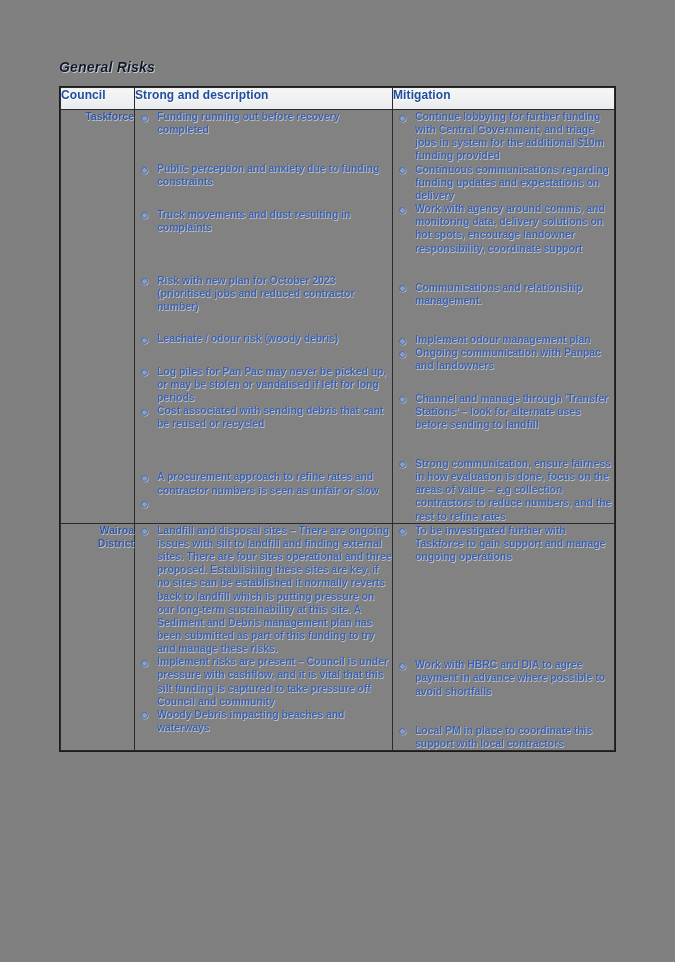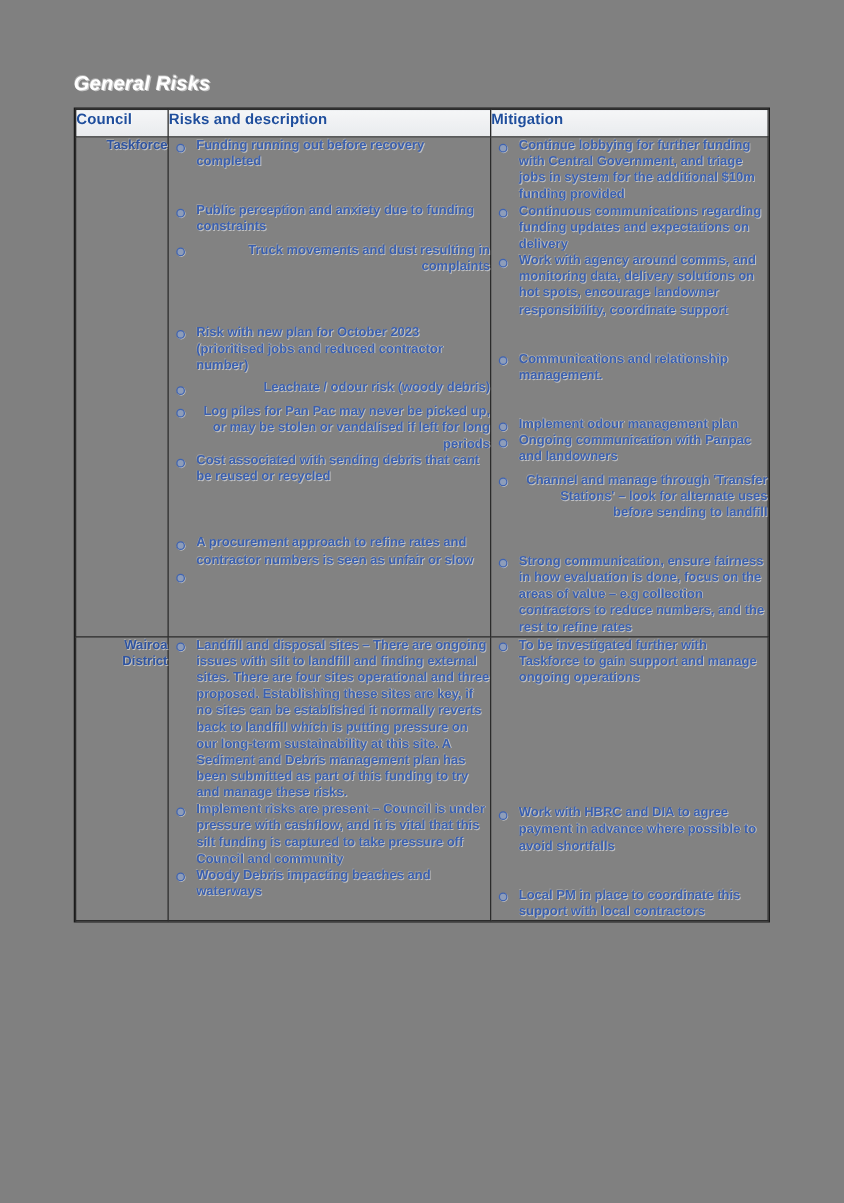--- a/index.html
+++ b/index.html
@@ -14,24 +14,24 @@
     font-family: "Liberation Sans", sans-serif;
     overflow: hidden;
     position: relative;
   }
 
   
   .page-heading {
     position: absolute;
     left: 59px;
     top: 59px;
-    font-size: 16px;
+    font-size: 14px;
     font-weight: bold;
     font-style: italic;
-    color: #ffffff;
+    color: #0f172a;
     letter-spacing: 0.2px;
     text-shadow: 1px 1px 0 rgba(255,255,255,0.55),
                  -0.5px -0.5px 0 rgba(255,255,255,0.35);
     white-space: nowrap;
   }
 
   
   .risk-table-wrap {
     position: absolute;
     left: 60px;
@@ -112,21 +112,21 @@
     position: absolute;
     left: 6px;
     top: 4.5px;
     width: 5px;
     height: 5px;
     border-radius: 50%;
     border: 1.3px solid #3f63b0;
     background: #8e9db9;
     box-shadow: 0.5px 0.5px 0 rgba(255,255,255,0.5);
   }
-  ul.bullets > li.spaced { margin-top: 5px; text-align: right; }
+  ul.bullets > li.spaced { margin-top: 19px; }
   ul.bullets > li.spaced-lg { margin-top: 26px; }
   ul.bullets > li.spaced-xl { margin-top: 40px; }
   ul.bullets > li.empty { min-height: 12px; }
 </style>
 </head>
 <body>
 
 <div class="page-heading">General Risks</div>
 
 <div class="risk-table-wrap">
@@ -135,21 +135,21 @@
       <col class="c-council">
       <col class="c-risks">
       <col class="c-mitig">
     </colgroup>
     <thead>
       <tr>
         <th>
           <span class="th-label">Council</span>
         </th>
         <th>
-          <span class="th-label">Risks and description</span>
+          <span class="th-label">Strong and description</span>
         </th>
         <th>
           <span class="th-label">Mitigation</span>
         </th>
       </tr>
     </thead>
     <tbody>
 
       <tr>
         <td class="council-cell">

